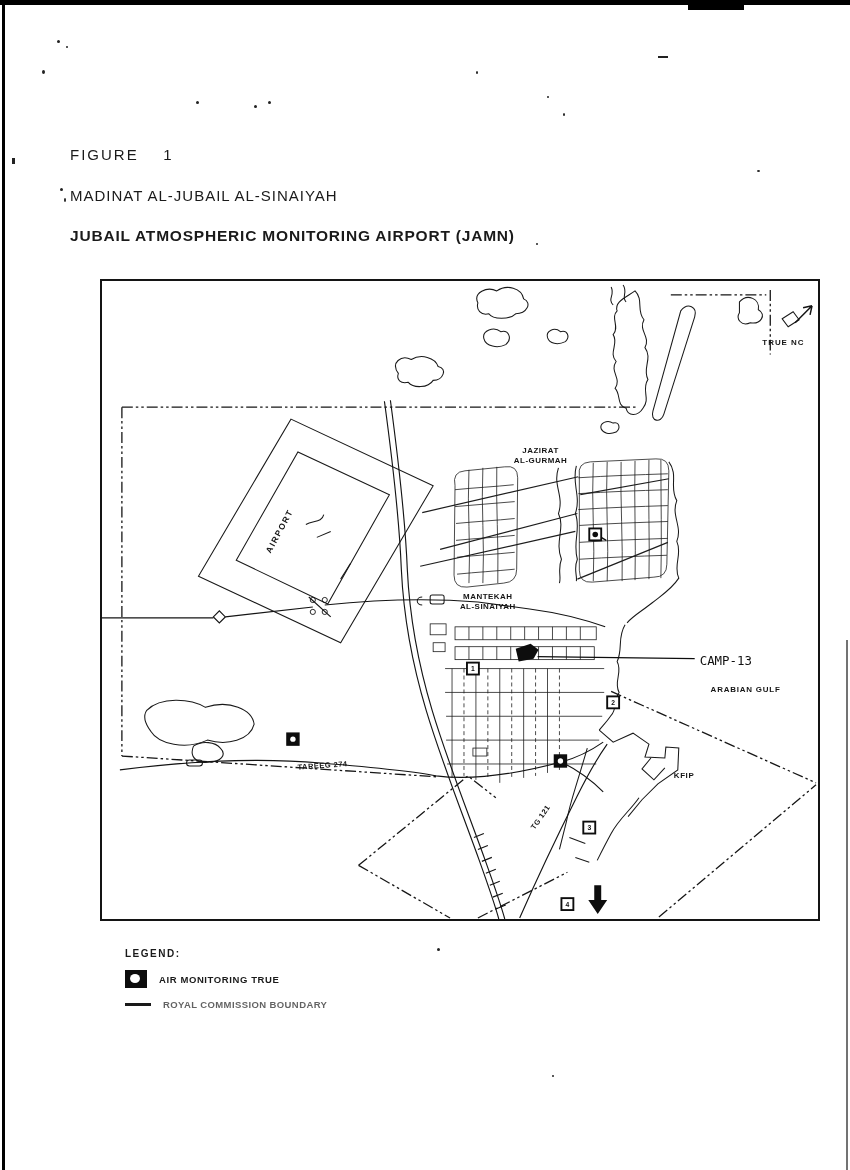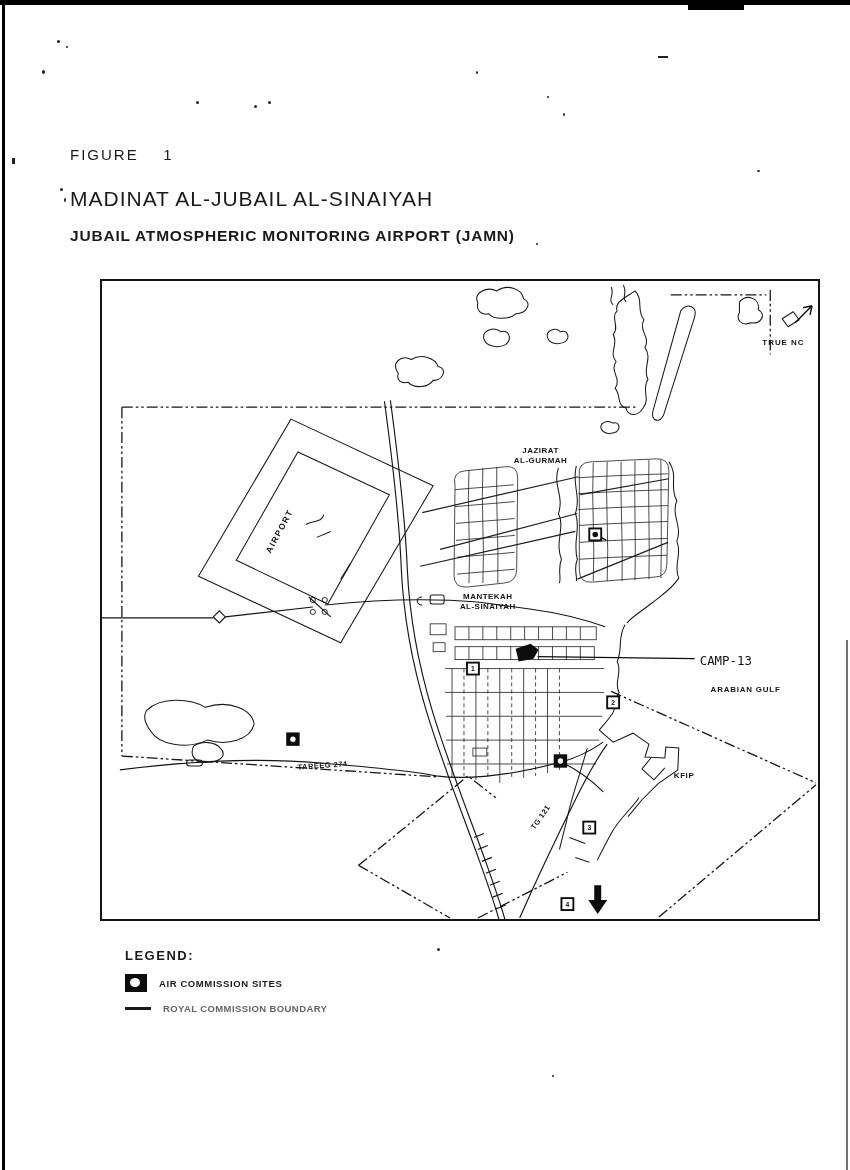--- a/index.html
+++ b/index.html
@@ -5,42 +5,42 @@
   html,body{margin:0;padding:0;}
   body{
     width:850px;height:1170px;position:relative;overflow:hidden;
     background:#fff;color:#1a1a1a;
     font-family:"Liberation Sans",sans-serif;
   }
   .artifact{position:absolute;background:#000;}
   .speck{position:absolute;background:#222;border-radius:50%;}
   .titles{position:absolute;left:70px;width:780px;text-align:left;}
   .t-fig{top:146px;font-size:15px;letter-spacing:2px;white-space:pre;}
-  .t-l1{top:187px;font-size:21px;letter-spacing:1px;}
+  .t-l1{top:187px;font-size:15px;letter-spacing:1px;}
   .t-l2{top:227px;font-size:15.5px;font-weight:bold;letter-spacing:.8px;}
   .map-frame{
     position:absolute;left:100px;top:279px;width:720px;height:642px;
     border:2px solid #141414;box-sizing:border-box;background:#fff;
   }
   .map-frame svg{display:block;width:716px;height:638px;}
   .rc path{fill:none;stroke:#161616;stroke-width:1.3;stroke-dasharray:11 3 2.5 3 2.5 3;}
   .coast path{fill:none;stroke:#191919;stroke-width:1.05;}
   .coast rect{fill:none;stroke:#191919;stroke-width:1.05;}
   .grid path,.grid rect{fill:none;stroke:#1d1d1d;stroke-width:.8;}
   .grid .dia{stroke-width:1.2;}
   .grid .dashv{stroke-dasharray:4 3;}
   .roads path{fill:none;stroke:#141414;stroke-width:1.15;}
   .roads circle{fill:none;stroke:#141414;stroke-width:.9;}
   .maptext{fill:#141414;font-family:"Liberation Sans",sans-serif;font-weight:bold;}
   .camp{font-family:"DejaVu Sans Mono",monospace;font-weight:normal;fill:#111;}
   .site-box{fill:#fff;stroke:#0d0d0d;stroke-width:1.9;}
   .site-box-filled{fill:#0d0d0d;stroke:#0d0d0d;stroke-width:1.5;}
   .site-num{fill:#0d0d0d;font-size:6.8px;font-weight:bold;text-anchor:middle;font-family:"Liberation Sans",sans-serif;}
   .legend{position:absolute;left:125px;top:948px;width:320px;}
-  .legend-heading{font-size:13px;font-weight:bold;letter-spacing:1.5px;}
+  .legend-heading{font-size:10px;font-weight:bold;letter-spacing:1.5px;}
   .legend-row{display:flex;align-items:center;margin-top:11px;}
   .legend-icon{width:22px;height:18px;background:#0c0c0c;position:relative;flex:0 0 auto;}
   .legend-icon .hole{position:absolute;left:5px;top:4px;width:10px;height:9px;background:#fff;border-radius:50%;}
   .legend-line{width:26px;height:2.4px;background:#1a1a1a;flex:0 0 auto;}
   .legend-label{margin-left:12px;font-size:9.5px;font-weight:bold;letter-spacing:.6px;}
   .legend-row.faded .legend-label{color:#3c3c3c;opacity:.8;letter-spacing:.4px;}
 </style>
 </head>
 <body>
 
@@ -256,19 +256,19 @@
   </g>
 </svg>
 </div>
 
 <div class="legend">
   <div class="legend-heading">LEGEND:</div>
   <div class="legend-row">
     <span class="legend-icon">
         <span class="hole"></span>
       </span>
-    <span class="legend-label">AIR COMMISSION SITES</span>
+    <span class="legend-label">AIR MONITORING TRUE</span>
   </div>
   <div class="legend-row faded">
     <span class="legend-line"></span>
     <span class="legend-label">ROYAL COMMISSION BOUNDARY</span>
   </div>
 </div>
 
 </body></html>

